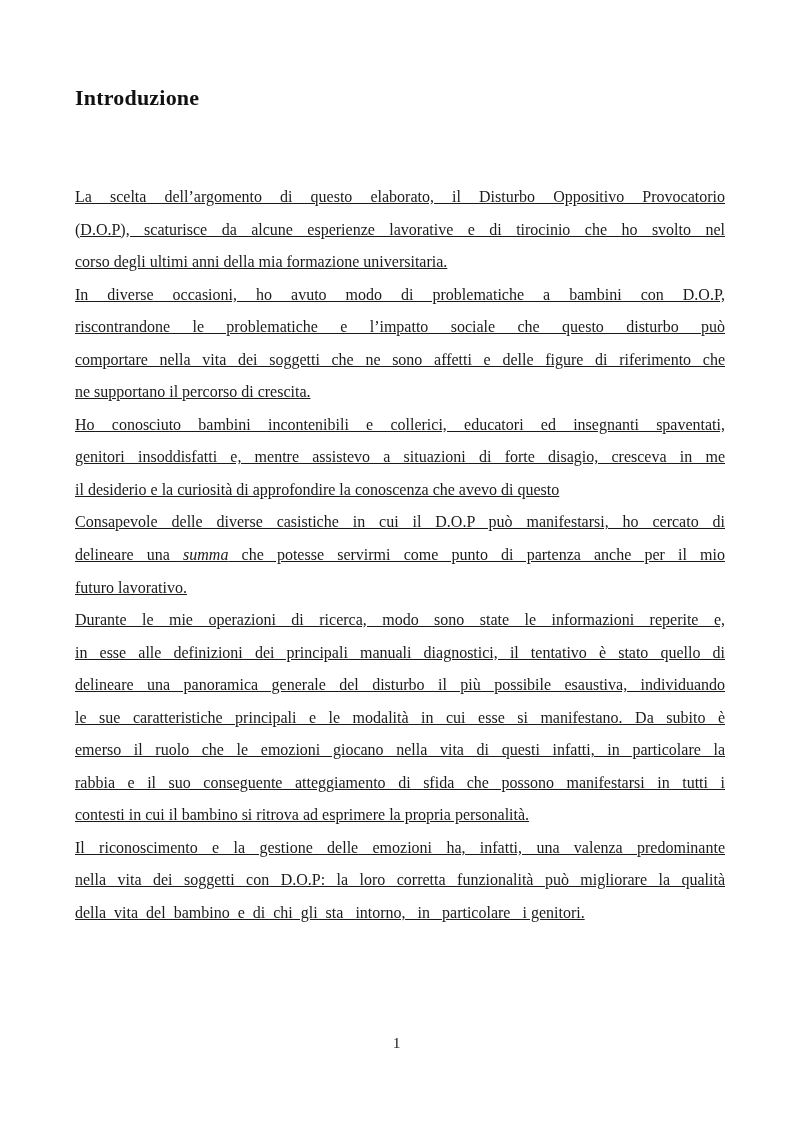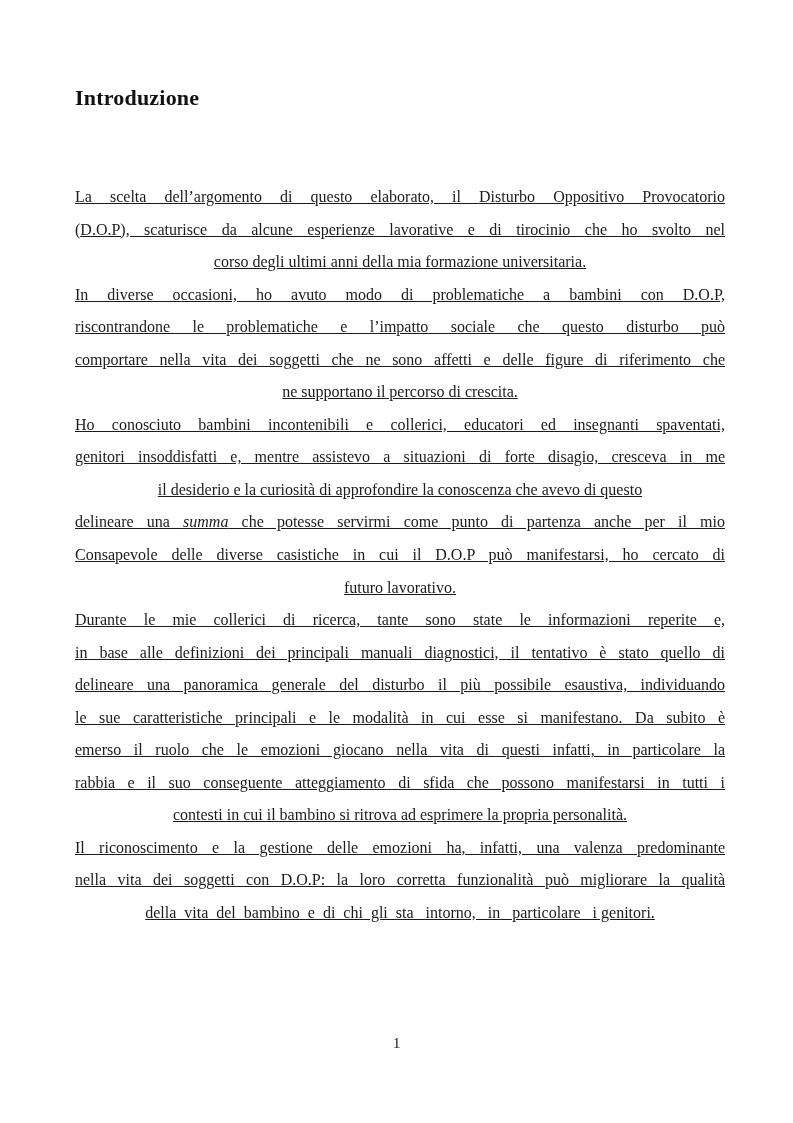--- a/index.html
+++ b/index.html
@@ -41,21 +41,21 @@
   .line {
     height: 32.55px;
     line-height: 32.55px;
     overflow: visible;
   }
   .line.j {
     text-align: justify;
     text-align-last: justify;
   }
   .line:not(.j) {
-    text-align: center;
+    text-align: left;
     white-space: pre-wrap;
   }
   .line i {
     font-style: italic;
   }
   .page-number {
     position: absolute;
     left: 0;
     top: 1034px;
     width: 100%;
@@ -81,27 +81,27 @@
         <div class="line j">riscontrandone le problematiche e l’impatto sociale che questo disturbo può</div>
         <div class="line j">comportare nella vita dei soggetti che ne sono affetti e delle figure di riferimento che</div>
         <div class="line">ne supportano il percorso di crescita.</div>
       </div>
       <div class="para">
         <div class="line j">Ho conosciuto bambini incontenibili e collerici, educatori ed insegnanti spaventati,</div>
         <div class="line j">genitori insoddisfatti e, mentre assistevo a situazioni di forte disagio, cresceva in me</div>
         <div class="line">il desiderio e la curiosità di approfondire la conoscenza che avevo di questo</div>
       </div>
       <div class="para">
+        <div class="line j">Consapevole delle diverse casistiche in cui il D.O.P può manifestarsi, ho cercato di</div>
         <div class="line j">delineare una <i>summa</i> che potesse servirmi come punto di partenza anche per il mio</div>
-        <div class="line j">Consapevole delle diverse casistiche in cui il D.O.P può manifestarsi, ho cercato di</div>
         <div class="line">futuro lavorativo.</div>
       </div>
       <div class="para">
-        <div class="line j">Durante le mie collerici di ricerca, tante sono state le informazioni reperite e,</div>
-        <div class="line j">in base alle definizioni dei principali manuali diagnostici, il tentativo è stato quello di</div>
+        <div class="line j">Durante le mie operazioni di ricerca, modo sono state le informazioni reperite e,</div>
+        <div class="line j">in esse alle definizioni dei principali manuali diagnostici, il tentativo è stato quello di</div>
         <div class="line j">delineare una panoramica generale del disturbo il più possibile esaustiva, individuando</div>
         <div class="line j">le sue caratteristiche principali e le modalità in cui esse si manifestano. Da subito è</div>
         <div class="line j">emerso il ruolo che le emozioni giocano nella vita di questi infatti, in particolare la</div>
         <div class="line j">rabbia e il suo conseguente atteggiamento di sfida che possono manifestarsi in tutti i</div>
         <div class="line">contesti in cui il bambino si ritrova ad esprimere la propria personalità.</div>
       </div>
       <div class="para">
         <div class="line j">Il riconoscimento e la gestione delle emozioni ha, infatti, una valenza predominante</div>
         <div class="line j">nella vita dei soggetti con D.O.P: la loro corretta funzionalità può migliorare  la qualità</div>
         <div class="line">della  vita  del  bambino  e  di  chi  gli  sta   intorno,   in   particolare   i genitori.</div>

